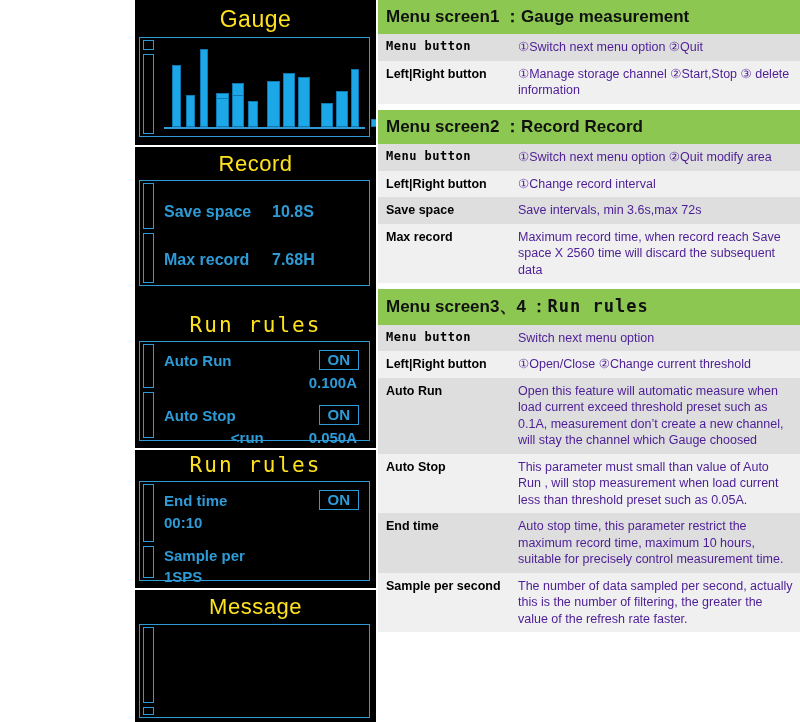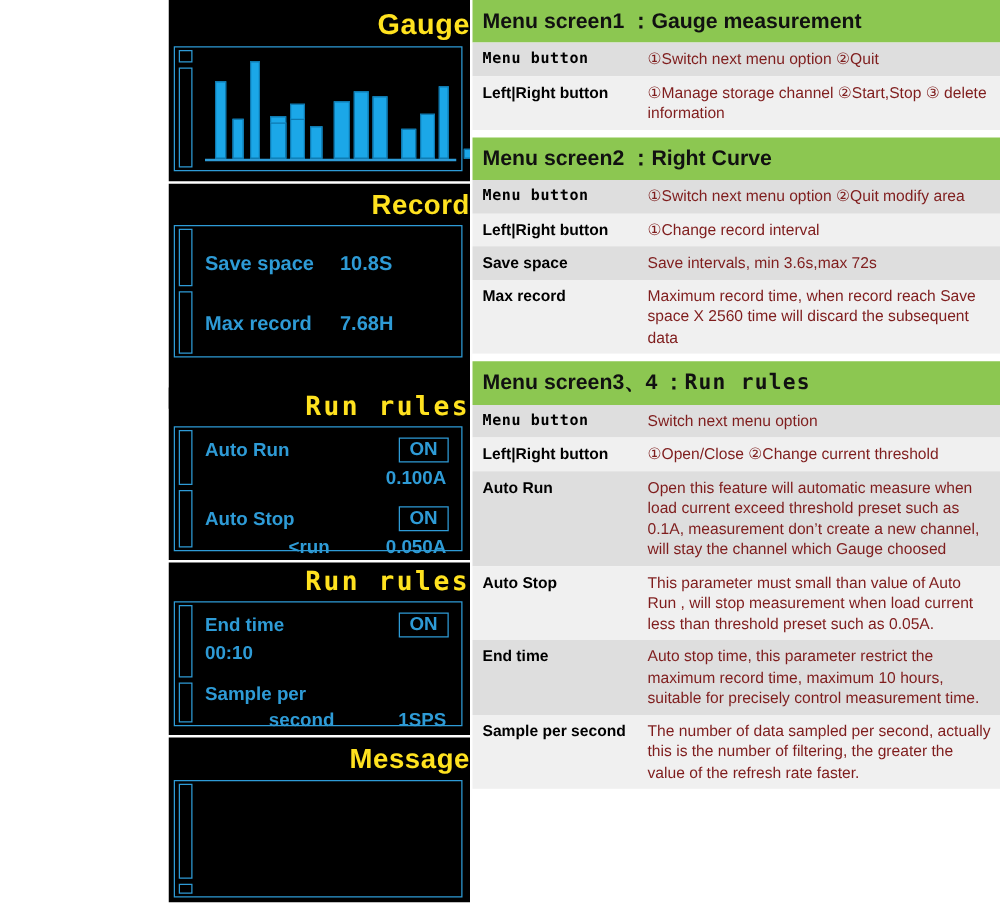--- a/index.html
+++ b/index.html
@@ -21,23 +21,23 @@
   
   .screen {
     position: absolute;
     left: 135px;
     width: 241px;
     background: #000000;
     box-sizing: border-box;
     overflow: hidden;
   }
   .screen-title {
-    text-align: right;
+    text-align: center;
     color: #FFE21F;
-    font-weight: bold;
+    font-weight: normal;
     letter-spacing: 0.5px;
     line-height: 1;
   }
   .screen-title.mono {
     font-family: "DejaVu Sans Mono", "Liberation Mono", monospace;
     letter-spacing: 2px;
   }
   .screen-body {
     position: relative;
     margin: 0 6px 0 4px;
@@ -181,21 +181,21 @@
     box-sizing: border-box;
   }
   .doc-key.mono {
     font-family: "DejaVu Sans Mono", "Liberation Mono", monospace;
     font-weight: bold;
     font-size: 12px;
     letter-spacing: 0.5px;
   }
   .doc-val {
     flex: 1;
-    color: #7f1d1d;
+    color: #4c1d95;
   }
   .gap { height: 6px; background: #ffffff; }
 </style>
 </head>
 <body>
 
 <div id="root">
 
   <div class="screen" id="gauge-screen">
     <div class="screen-title">Gauge</div>
@@ -282,21 +282,20 @@
         <span class="onbox">ON</span>
       </div>
       <div class="rr-sub" style="margin-top:4px;flex-direction:column;">
         <span class="left"></span>
         <span class="right">00:10</span>
       </div>
       <div class="rr-line" style="margin-top:16px;">
         <span class="rr-name">Sample per</span>
       </div>
       <div class="rr-sub" style="margin-top:4px;">
-        <span class="left">second</span>
         <span class="right">1SPS</span>
       </div>
     </div>
   </div>
 
   <div class="screen" id="message-screen">
     <div class="screen-title">Message</div>
     <div class="screen-body" style="height:94px;">
       <div class="rail">
         <div class="rail-seg" style="top:0px;height:76px;"></div>
@@ -313,21 +312,21 @@
           <div class="doc-key mono">Menu button</div>
           <div class="doc-val">①Switch next menu option  ②Quit</div>
         </div>
         <div class="doc-row alt-b">
           <div class="doc-key">Left|Right button</div>
           <div class="doc-val">①Manage storage channel ②Start,Stop  ③ delete information</div>
         </div>
       </div>
       <div class="gap"></div>
       <div class="doc-block">
-        <div class="doc-head"><span>Menu screen2 ：</span><span>Right Curve</span></div>
+        <div class="doc-head"><span>Menu screen2 ：</span><span>Record Record</span></div>
         <div class="doc-row alt-a">
           <div class="doc-key mono">Menu button</div>
           <div class="doc-val">①Switch next menu option ②Quit modify area</div>
         </div>
         <div class="doc-row alt-b">
           <div class="doc-key">Left|Right button</div>
           <div class="doc-val">①Change record interval</div>
         </div>
         <div class="doc-row alt-a">
           <div class="doc-key">Save space</div>

